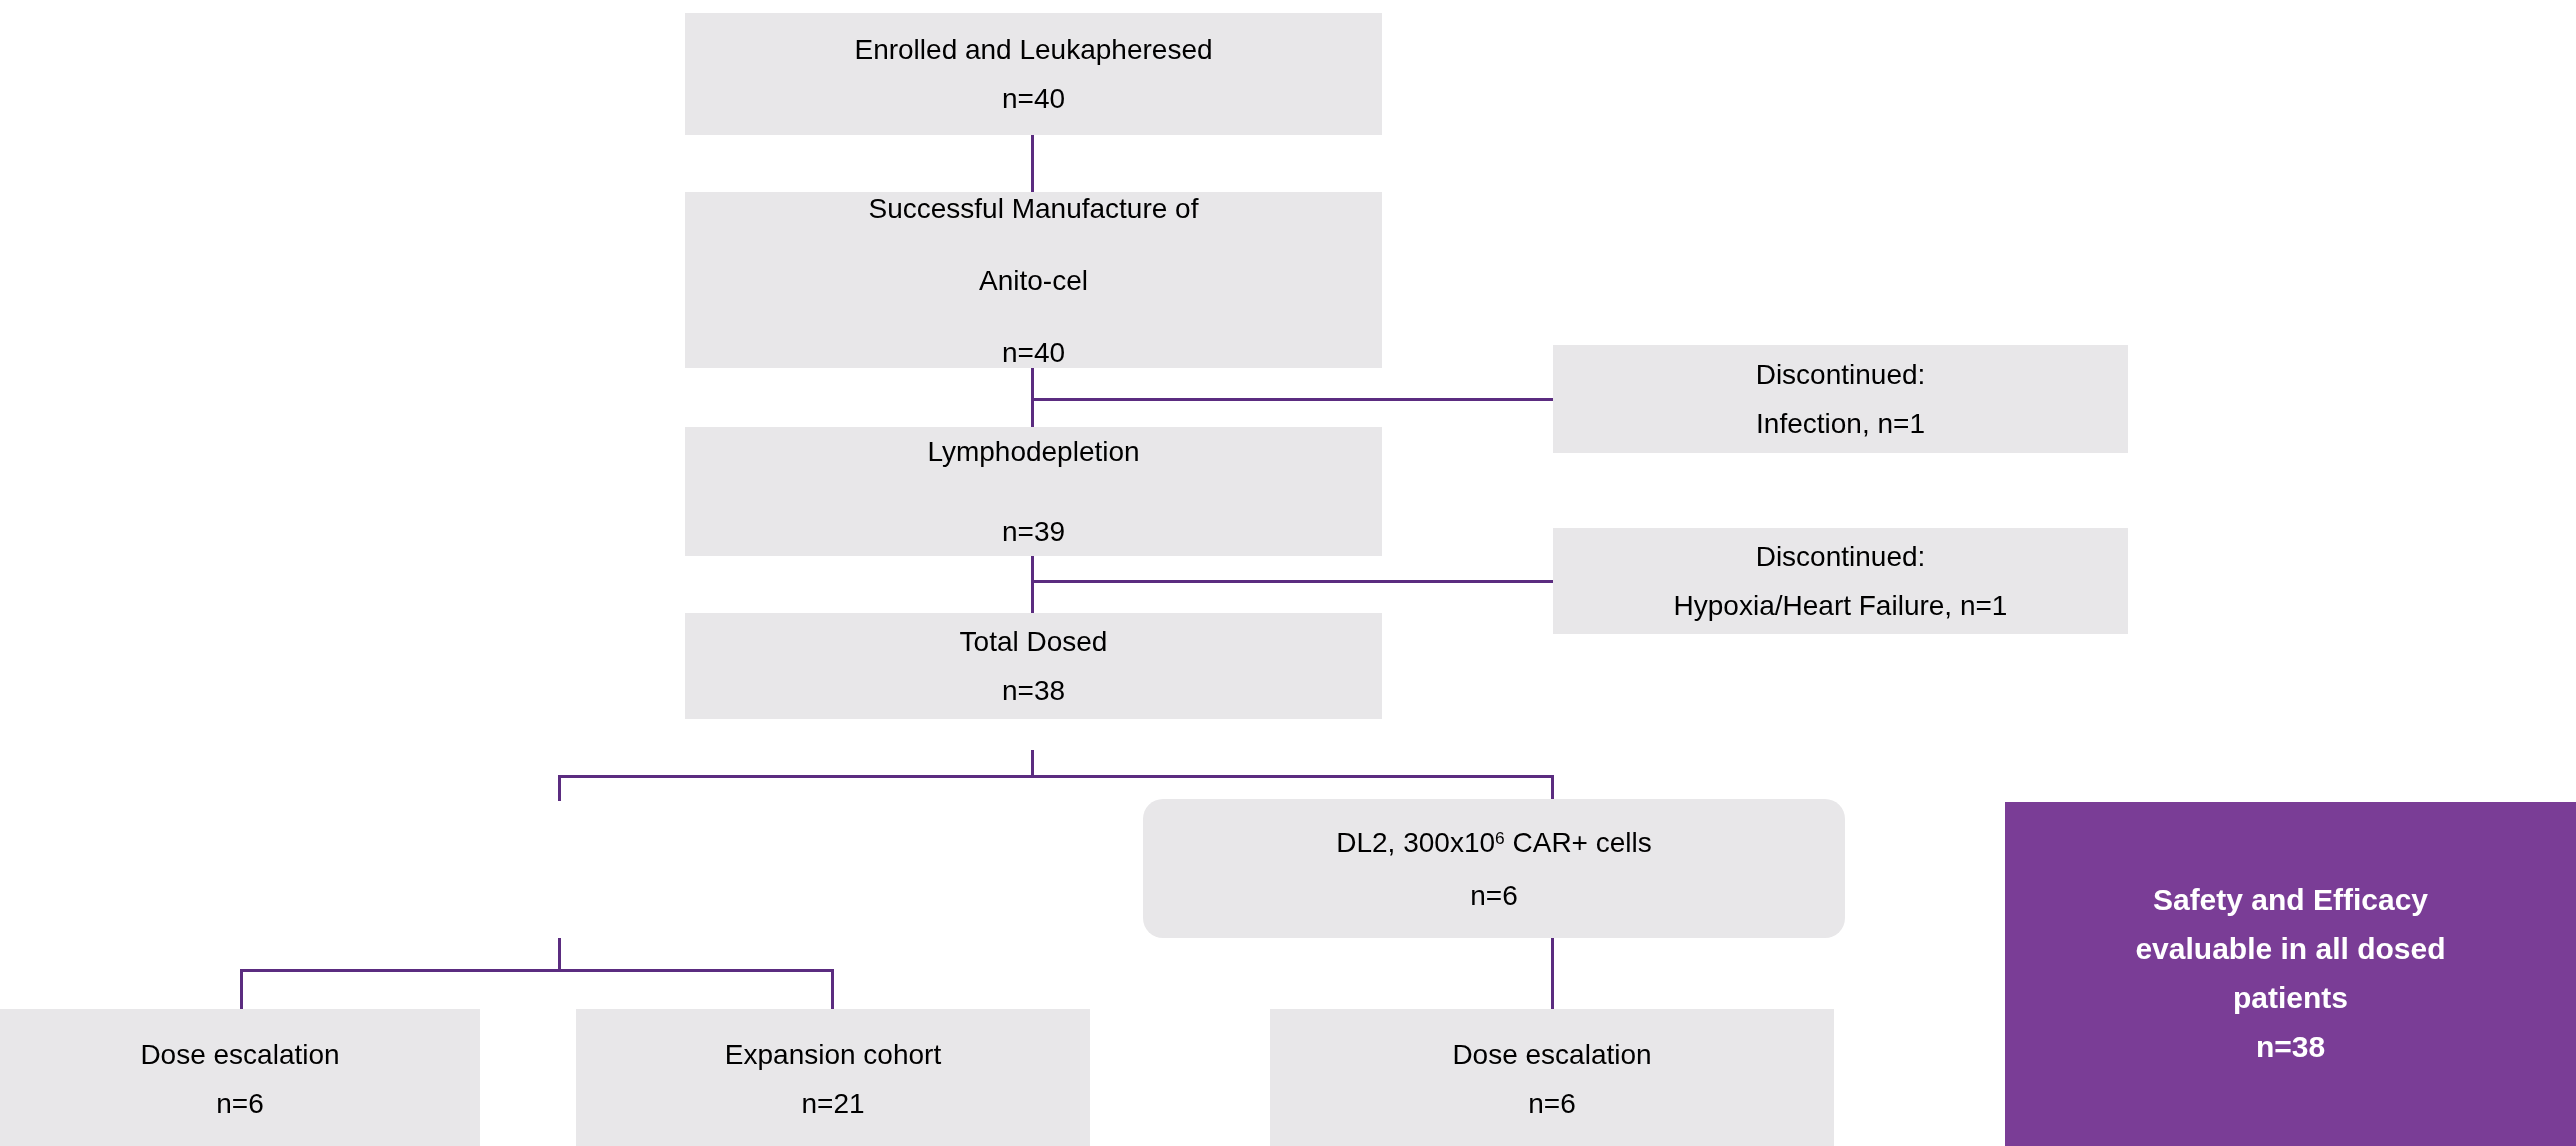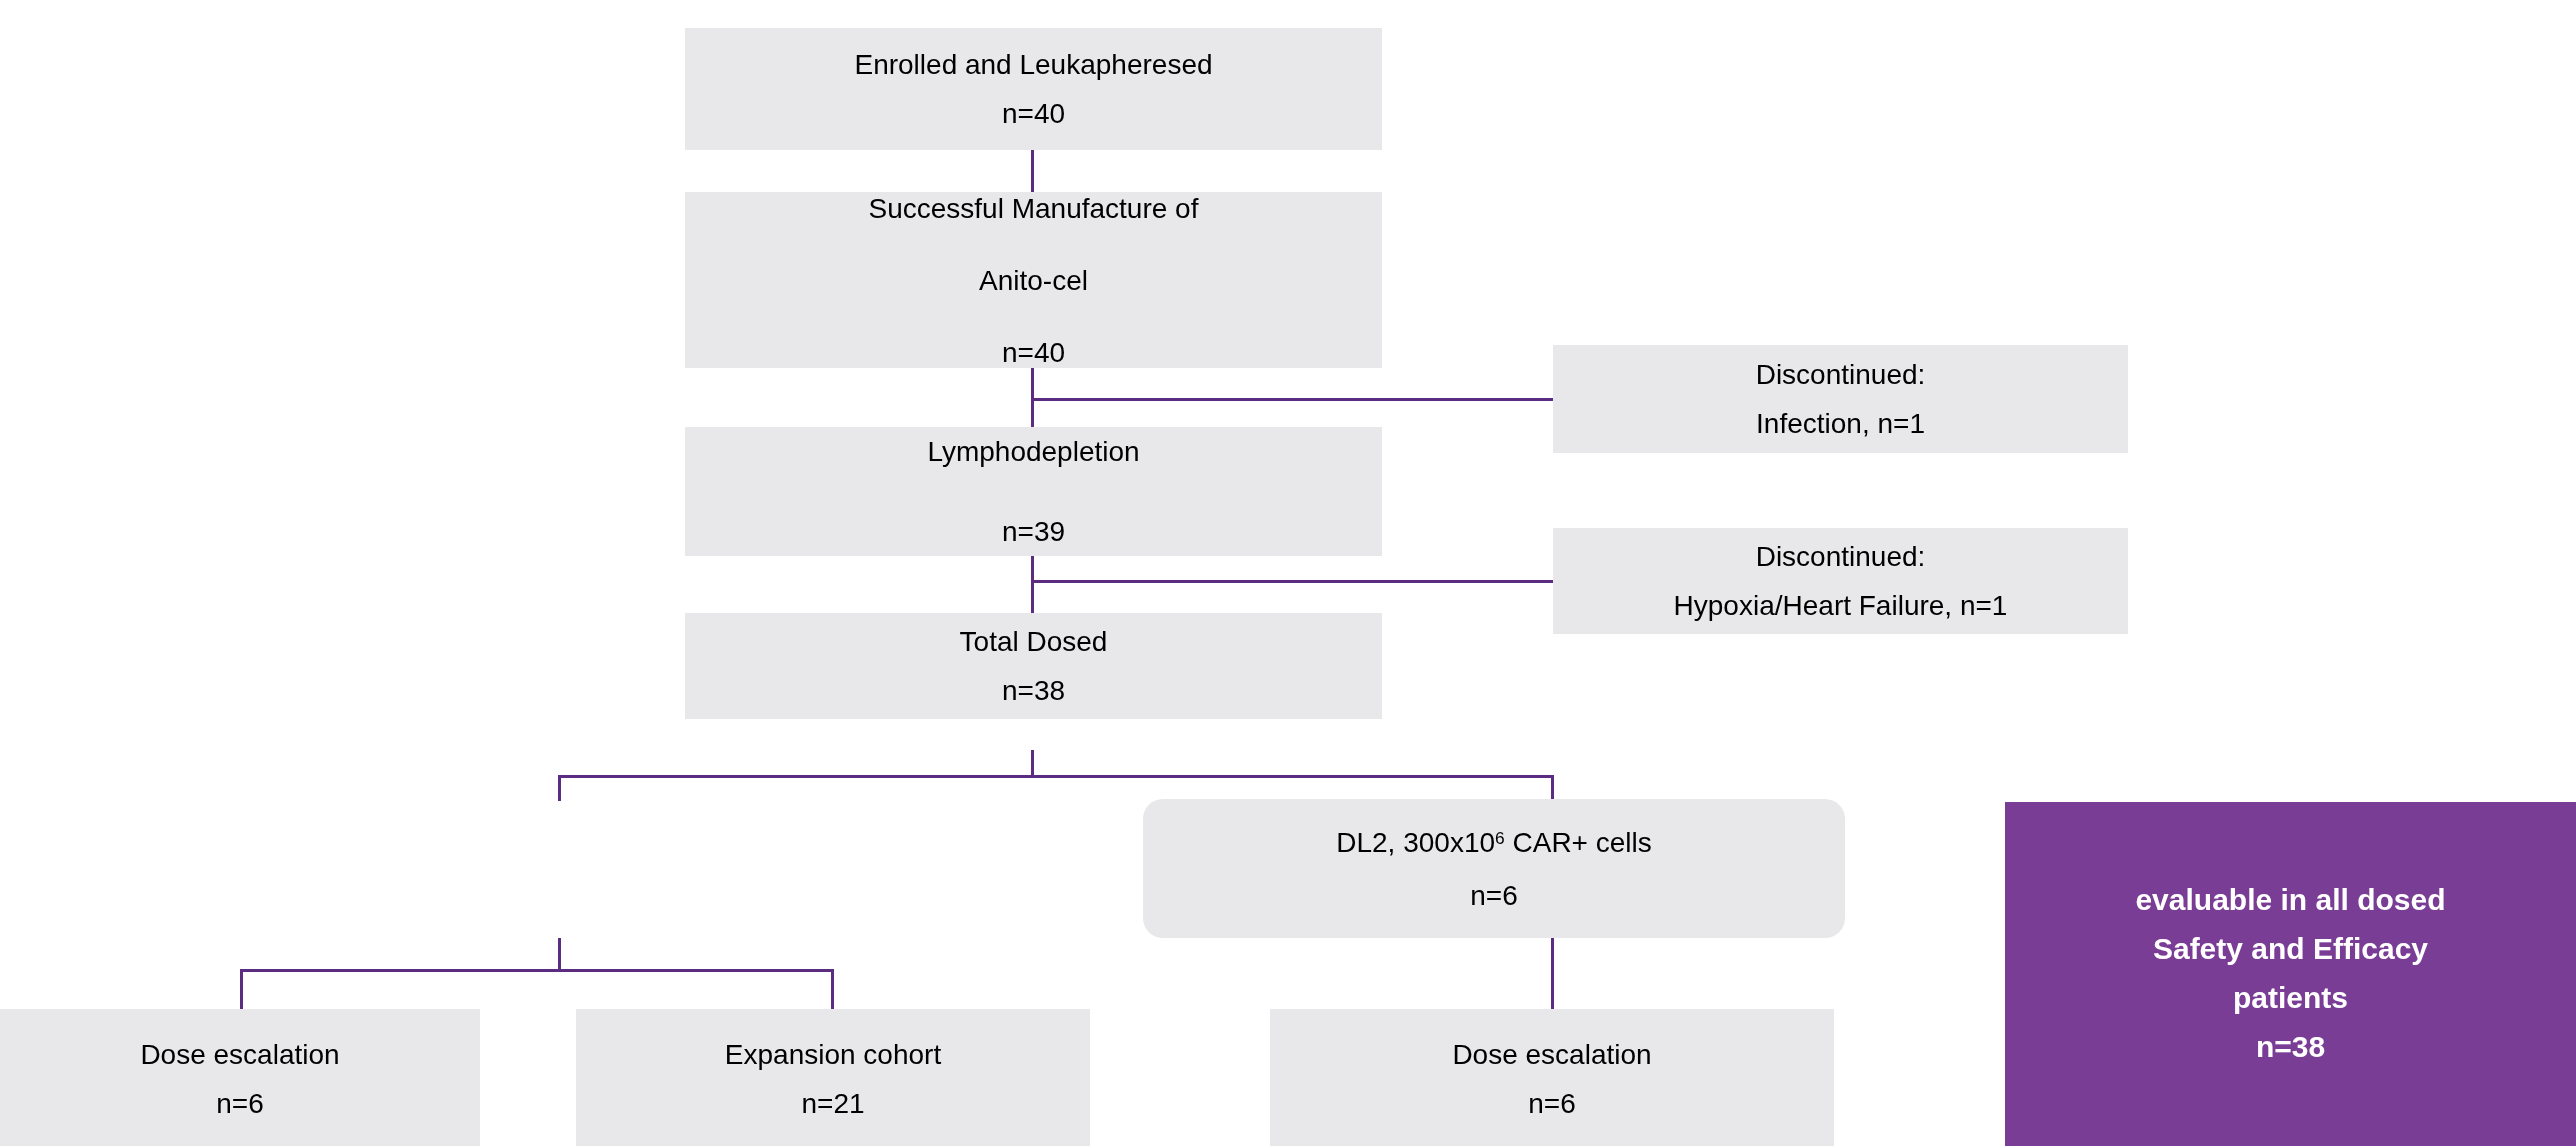--- a/index.html
+++ b/index.html
@@ -66,21 +66,21 @@
   <div class="connector" style="left:558px;top:775px;width:2.5px;height:26px;"></div>
   <div class="connector" style="left:1551px;top:775px;width:2.5px;height:26px;"></div>
 
   <div class="connector" style="left:558px;top:938px;width:2.5px;height:34px;"></div>
   <div class="connector" style="left:240px;top:969px;width:594px;height:3.1px;"></div>
   <div class="connector" style="left:240px;top:969px;width:2.5px;height:41px;"></div>
   <div class="connector" style="left:831px;top:969px;width:2.5px;height:41px;"></div>
 
   <div class="connector" style="left:1551px;top:938px;width:2.5px;height:72px;"></div>
 
-  <div class="node" style="left:685px;top:28px;width:697px;height:122px;">
+  <div class="node" style="left:685px;top:13px;width:697px;height:122px;">
     <div class="bline">Enrolled and Leukapheresed</div>
     <div class="bline">n=40</div>
   </div>
 
   <div class="node" style="left:685px;top:192px;width:697px;height:176px;gap:23px;">
     <div class="bline">Successful Manufacture of</div>
     <div class="bline">Anito-cel</div>
     <div class="bline">n=40</div>
   </div>
 
@@ -119,20 +119,20 @@
     <div class="bline">Expansion cohort</div>
     <div class="bline">n=21</div>
   </div>
 
   <div class="node" style="left:1270px;top:1009px;width:564px;height:139px;">
     <div class="bline">Dose escalation</div>
     <div class="bline">n=6</div>
   </div>
 
   <div class="callout" style="left:2005px;top:802px;width:571px;height:357px;">
+    <div class="bline">Safety and Efficacy</div>
     <div class="bline">evaluable in all dosed</div>
-    <div class="bline">Safety and Efficacy</div>
     <div class="bline">patients</div>
     <div class="bline">n=38</div>
   </div>
 
 </div>
 
 
 </body></html>

